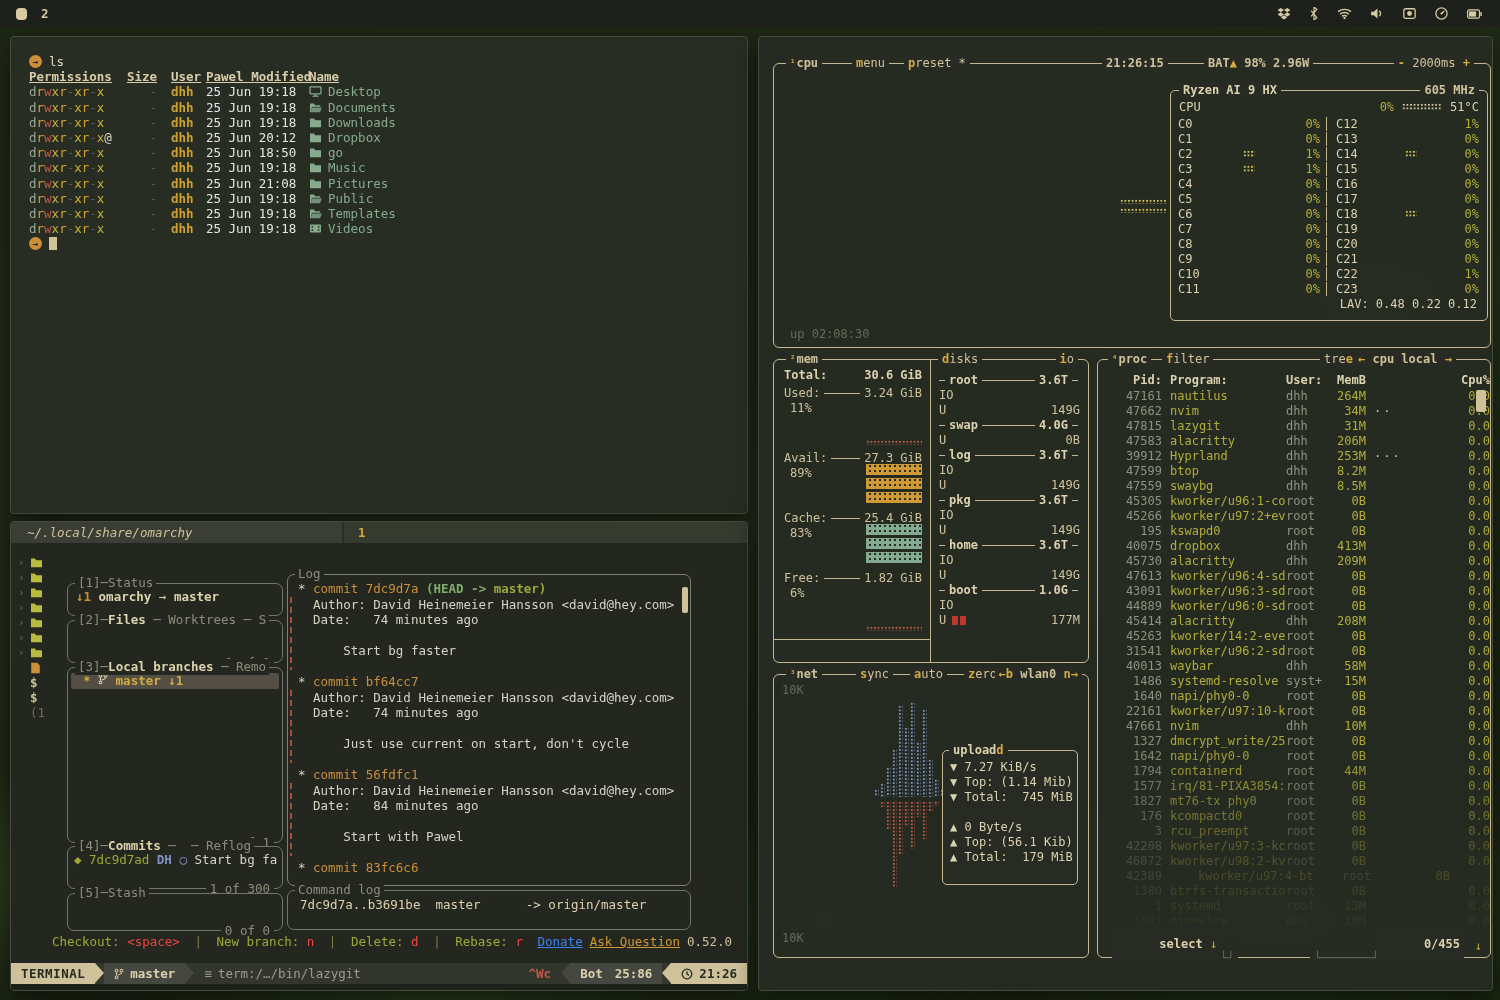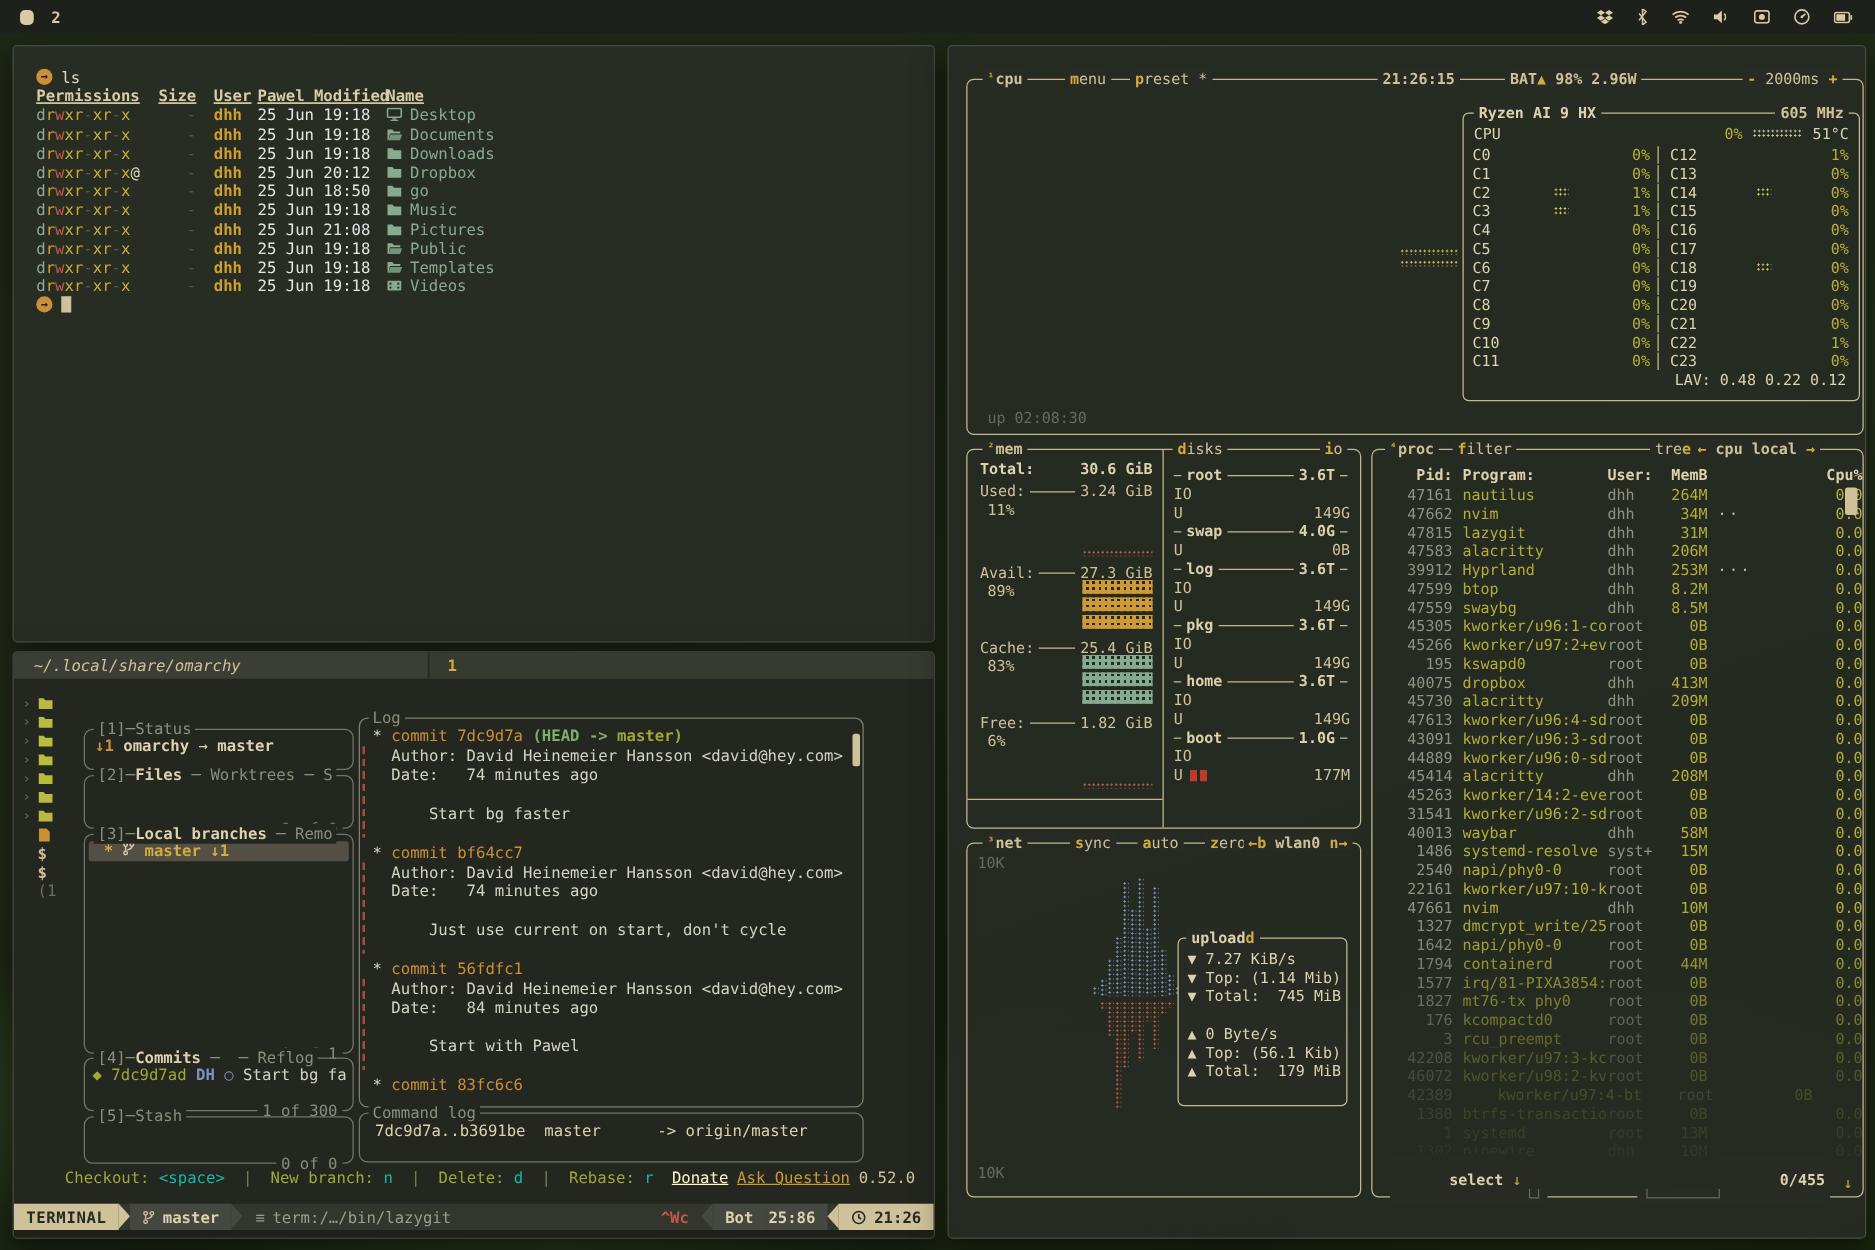--- a/index.html
+++ b/index.html
@@ -70,23 +70,23 @@
   .lg-count{position:absolute;bottom:-8px;right:8px;background:#24271f;padding:0 4px;color:#8b8e7c;font-size:12.5px;line-height:15px;}
   .lg-line{height:15.5px;display:flex;align-items:center;white-space:pre;}
   .sel-row{background:#544f45;border-radius:2px;}
   .y{color:#d4ab3f;} .yg{color:#9da838;} .org{color:#cb8f3a;} .grn{color:#7fae6a;}
   .blu{color:#7e92c2;} .crm{color:#dcd2ae;} .wht{color:#d4d4c4;}
   .bold{font-weight:bold;}
   #lg-log-scroll{position:absolute;right:2px;top:12px;width:6px;height:26px;background:#cfc29b;border-radius:2px;}
   .red-dash{position:absolute;width:2px;background-image:repeating-linear-gradient(#a84a38 0 6px,transparent 6px 10px);}
   #lg-keys{position:absolute;left:56px;right:30px;display:flex;justify-content:center;gap:7px;white-space:pre;font-size:12.5px;}
   .kb-label{color:#9da838;}
-  .kb-key{color:#14b8a6;text-align:right;}
+  .kb-key{color:#ef4444;text-align:right;}
   .kb-sep{color:#798045;}
-  .link-donate{color:#fef9c3;text-decoration:underline;}
+  .link-donate{color:#3b82f6;text-decoration:underline;}
   .link-ask{color:#cf9a35;text-decoration:underline;}
   .ver{color:#cfc29b;}
   
   #statusline{position:absolute;left:0;right:0;height:21px;background:#33362d;display:flex;align-items:stretch;font-size:12.5px;}
   .sl-seg{display:flex;align-items:center;gap:6px;padding:0 10px;white-space:pre;}
   .seg-mode{background:#cfc29b;color:#262a21;font-weight:bold;letter-spacing:.5px;}
   .seg-branch{background:#454840;color:#dcd2ae;font-weight:bold;}
   .seg-file{color:#9b9e8c;}
   .arr-r{width:0;height:0;border-top:10.5px solid transparent;border-bottom:10.5px solid transparent;border-left:9px solid;}
   .arr-l{width:0;height:0;border-top:10.5px solid transparent;border-bottom:10.5px solid transparent;border-right:9px solid;}
@@ -625,21 +625,21 @@
         <div class="proc-row"><span class="pr-pid">40075</span><span class="pr-prog">dropbox</span><span class="pr-user">dhh</span><span class="pr-mem">413M</span><span class="pr-spark"></span><span class="pr-cpu">0.0</span></div>
         <div class="proc-row"><span class="pr-pid">45730</span><span class="pr-prog">alacritty</span><span class="pr-user">dhh</span><span class="pr-mem">209M</span><span class="pr-spark"></span><span class="pr-cpu">0.0</span></div>
         <div class="proc-row"><span class="pr-pid">47613</span><span class="pr-prog">kworker/u96:4-sd</span><span class="pr-user">root</span><span class="pr-mem">0B</span><span class="pr-spark"></span><span class="pr-cpu">0.0</span></div>
         <div class="proc-row"><span class="pr-pid">43091</span><span class="pr-prog">kworker/u96:3-sd</span><span class="pr-user">root</span><span class="pr-mem">0B</span><span class="pr-spark"></span><span class="pr-cpu">0.0</span></div>
         <div class="proc-row"><span class="pr-pid">44889</span><span class="pr-prog">kworker/u96:0-sd</span><span class="pr-user">root</span><span class="pr-mem">0B</span><span class="pr-spark"></span><span class="pr-cpu">0.0</span></div>
         <div class="proc-row"><span class="pr-pid">45414</span><span class="pr-prog">alacritty</span><span class="pr-user">dhh</span><span class="pr-mem">208M</span><span class="pr-spark"></span><span class="pr-cpu">0.0</span></div>
         <div class="proc-row"><span class="pr-pid">45263</span><span class="pr-prog">kworker/14:2-eve</span><span class="pr-user">root</span><span class="pr-mem">0B</span><span class="pr-spark"></span><span class="pr-cpu">0.0</span></div>
         <div class="proc-row"><span class="pr-pid">31541</span><span class="pr-prog">kworker/u96:2-sd</span><span class="pr-user">root</span><span class="pr-mem">0B</span><span class="pr-spark"></span><span class="pr-cpu">0.0</span></div>
         <div class="proc-row"><span class="pr-pid">40013</span><span class="pr-prog">waybar</span><span class="pr-user">dhh</span><span class="pr-mem">58M</span><span class="pr-spark"></span><span class="pr-cpu">0.0</span></div>
         <div class="proc-row"><span class="pr-pid">1486</span><span class="pr-prog">systemd-resolve</span><span class="pr-user">syst+</span><span class="pr-mem">15M</span><span class="pr-spark"></span><span class="pr-cpu">0.0</span></div>
-        <div class="proc-row"><span class="pr-pid">2540</span><span class="pr-prog">napi/phy0-0</span><span class="pr-user">root</span><span class="pr-mem">0B</span><span class="pr-spark"></span><span class="pr-cpu">0.0</span></div>
+        <div class="proc-row"><span class="pr-pid">1640</span><span class="pr-prog">napi/phy0-0</span><span class="pr-user">root</span><span class="pr-mem">0B</span><span class="pr-spark"></span><span class="pr-cpu">0.0</span></div>
         <div class="proc-row"><span class="pr-pid">22161</span><span class="pr-prog">kworker/u97:10-k</span><span class="pr-user">root</span><span class="pr-mem">0B</span><span class="pr-spark"></span><span class="pr-cpu">0.0</span></div>
         <div class="proc-row"><span class="pr-pid">47661</span><span class="pr-prog">nvim</span><span class="pr-user">dhh</span><span class="pr-mem">10M</span><span class="pr-spark"></span><span class="pr-cpu">0.0</span></div>
         <div class="proc-row" style="opacity: 0.95;"><span class="pr-pid">1327</span><span class="pr-prog">dmcrypt_write/25</span><span class="pr-user">root</span><span class="pr-mem">0B</span><span class="pr-spark"></span><span class="pr-cpu">0.0</span></div>
         <div class="proc-row" style="opacity: 0.88;"><span class="pr-pid">1642</span><span class="pr-prog">napi/phy0-0</span><span class="pr-user">root</span><span class="pr-mem">0B</span><span class="pr-spark"></span><span class="pr-cpu">0.0</span></div>
         <div class="proc-row" style="opacity: 0.8;"><span class="pr-pid">1794</span><span class="pr-prog">containerd</span><span class="pr-user">root</span><span class="pr-mem">44M</span><span class="pr-spark"></span><span class="pr-cpu">0.0</span></div>
         <div class="proc-row" style="opacity: 0.72;"><span class="pr-pid">1577</span><span class="pr-prog">irq/81-PIXA3854:</span><span class="pr-user">root</span><span class="pr-mem">0B</span><span class="pr-spark"></span><span class="pr-cpu">0.0</span></div>
         <div class="proc-row" style="opacity: 0.64;"><span class="pr-pid">1827</span><span class="pr-prog">mt76-tx phy0</span><span class="pr-user">root</span><span class="pr-mem">0B</span><span class="pr-spark"></span><span class="pr-cpu">0.0</span></div>
         <div class="proc-row" style="opacity: 0.55;"><span class="pr-pid">176</span><span class="pr-prog">kcompactd0</span><span class="pr-user">root</span><span class="pr-mem">0B</span><span class="pr-spark"></span><span class="pr-cpu">0.0</span></div>
         <div class="proc-row" style="opacity: 0.46;"><span class="pr-pid">3</span><span class="pr-prog">rcu_preempt</span><span class="pr-user">root</span><span class="pr-mem">0B</span><span class="pr-spark"></span><span class="pr-cpu">0.0</span></div>
         <div class="proc-row" style="opacity: 0.38;"><span class="pr-pid">42208</span><span class="pr-prog">kworker/u97:3-kc</span><span class="pr-user">root</span><span class="pr-mem">0B</span><span class="pr-spark"></span><span class="pr-cpu">0.0</span></div>

